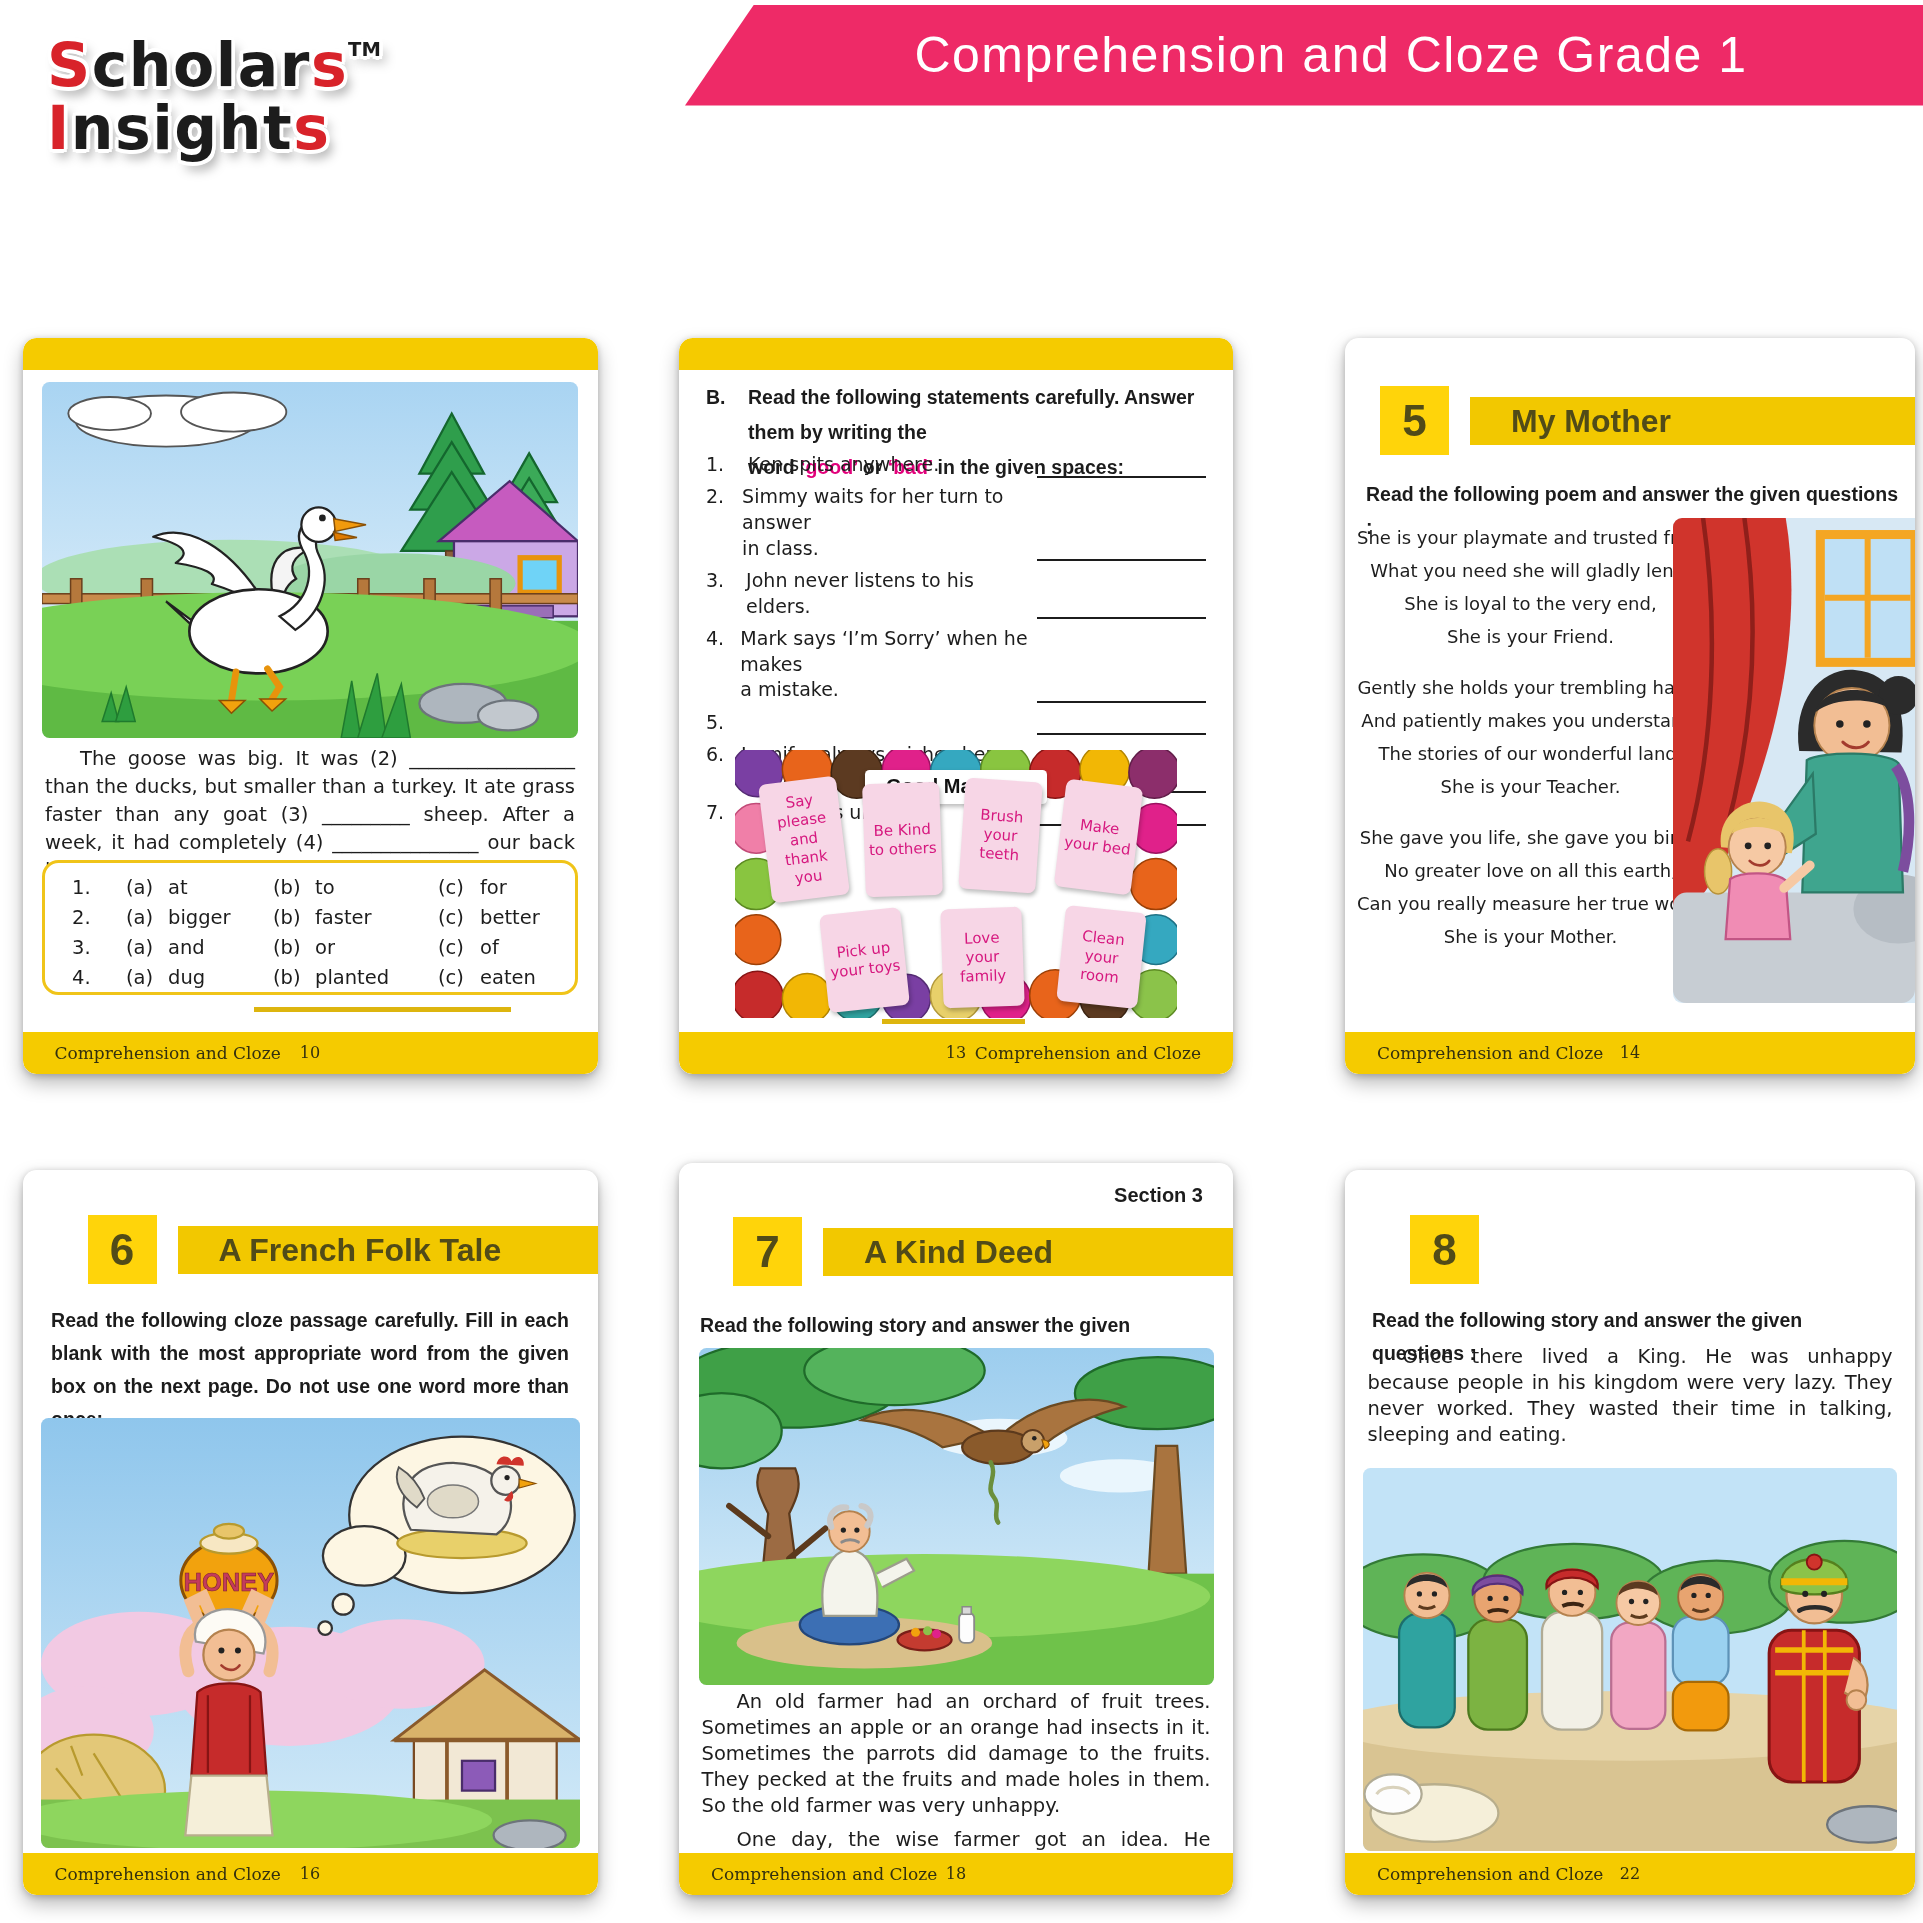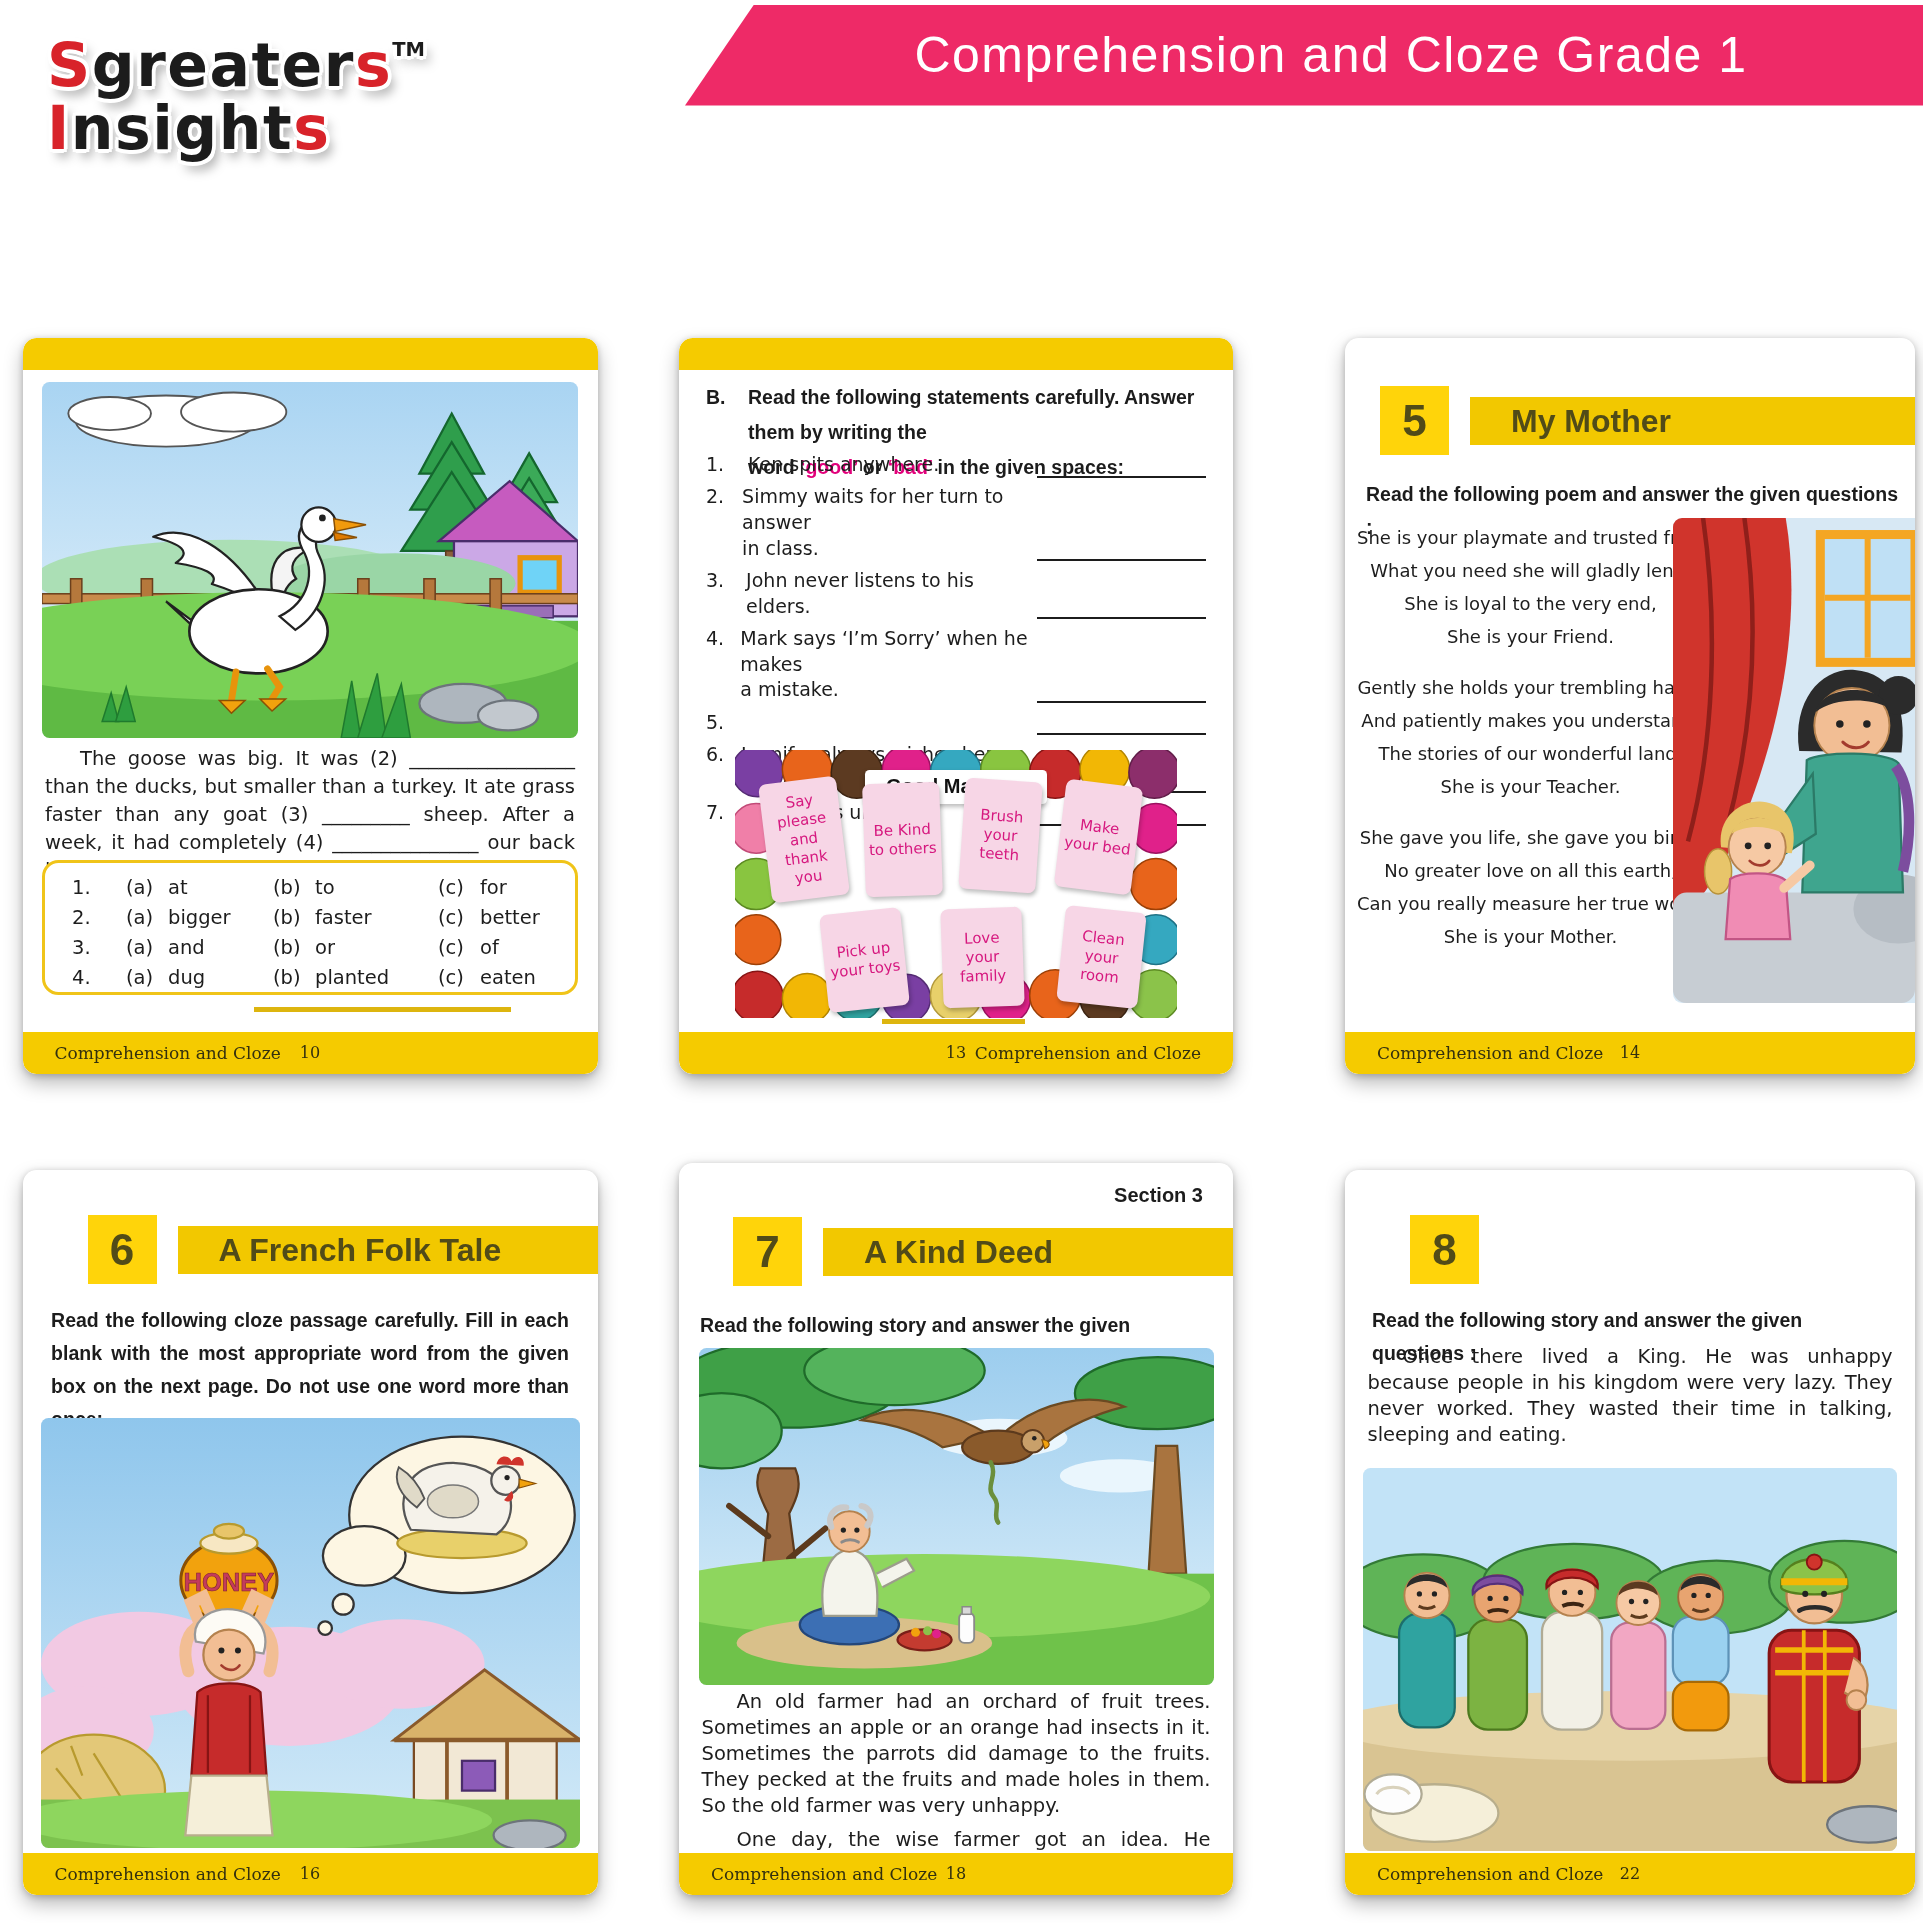--- a/index.html
+++ b/index.html
@@ -101,21 +101,21 @@
   .instr22 { position:absolute; top:134px; left:27px; right:27px; }
   .story22 { position:absolute; top:174px; left:22.5px; right:22.5px; }
   #illus-king { top:298px; left:18px; right:18px; bottom:44px; }
 
   svg { display:block; width:100%; height:100%; }
 </style>
 </head>
 <body>
 
 <div class="logo">
-  <div class="logo-line"><span class="lg-red">S</span><span>greater</span><span class="lg-red">s</span><span class="lg-tm">TM</span></div>
+  <div class="logo-line"><span class="lg-red">S</span><span>cholar</span><span class="lg-red">s</span><span class="lg-tm">TM</span></div>
   <div class="logo-line"><span class="lg-red">I</span><span>nsight</span><span class="lg-red">s</span></div>
 </div>
 
 <div class="banner">
   <div class="banner-title">Comprehension and Cloze Grade 1</div>
 </div>
 
 <div class="page" id="page10">
   <div class="topband"></div>
 

